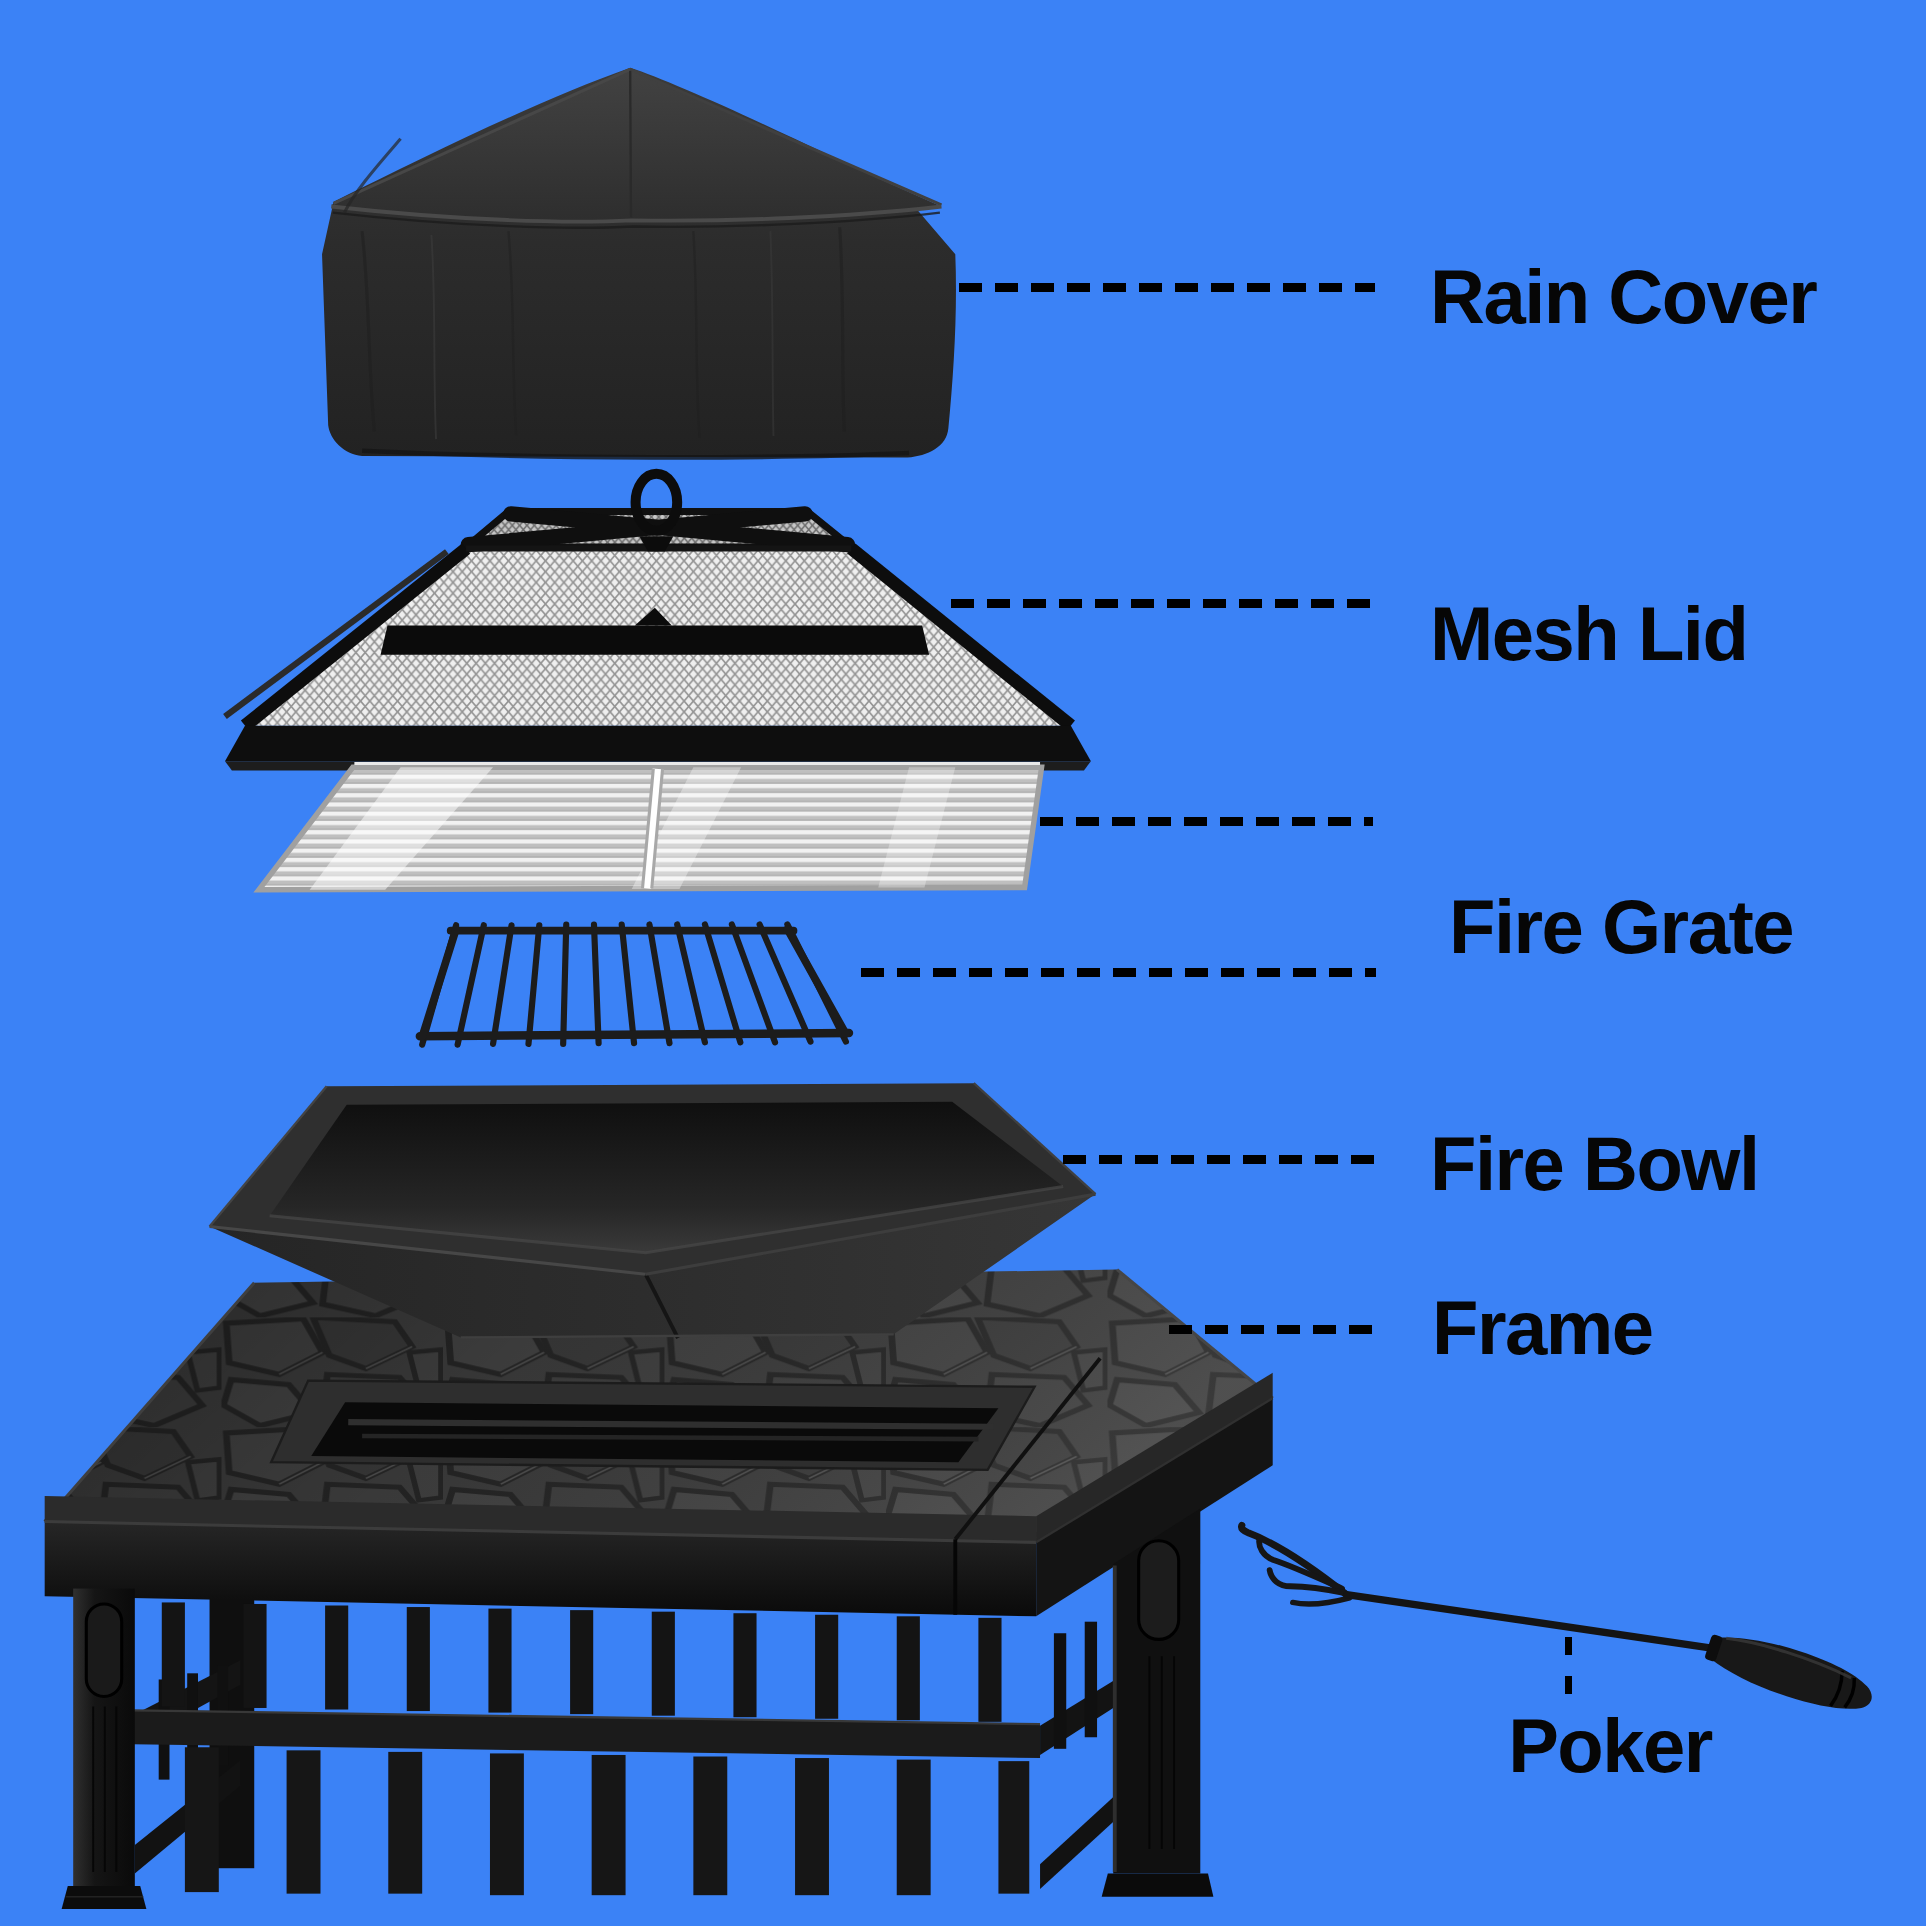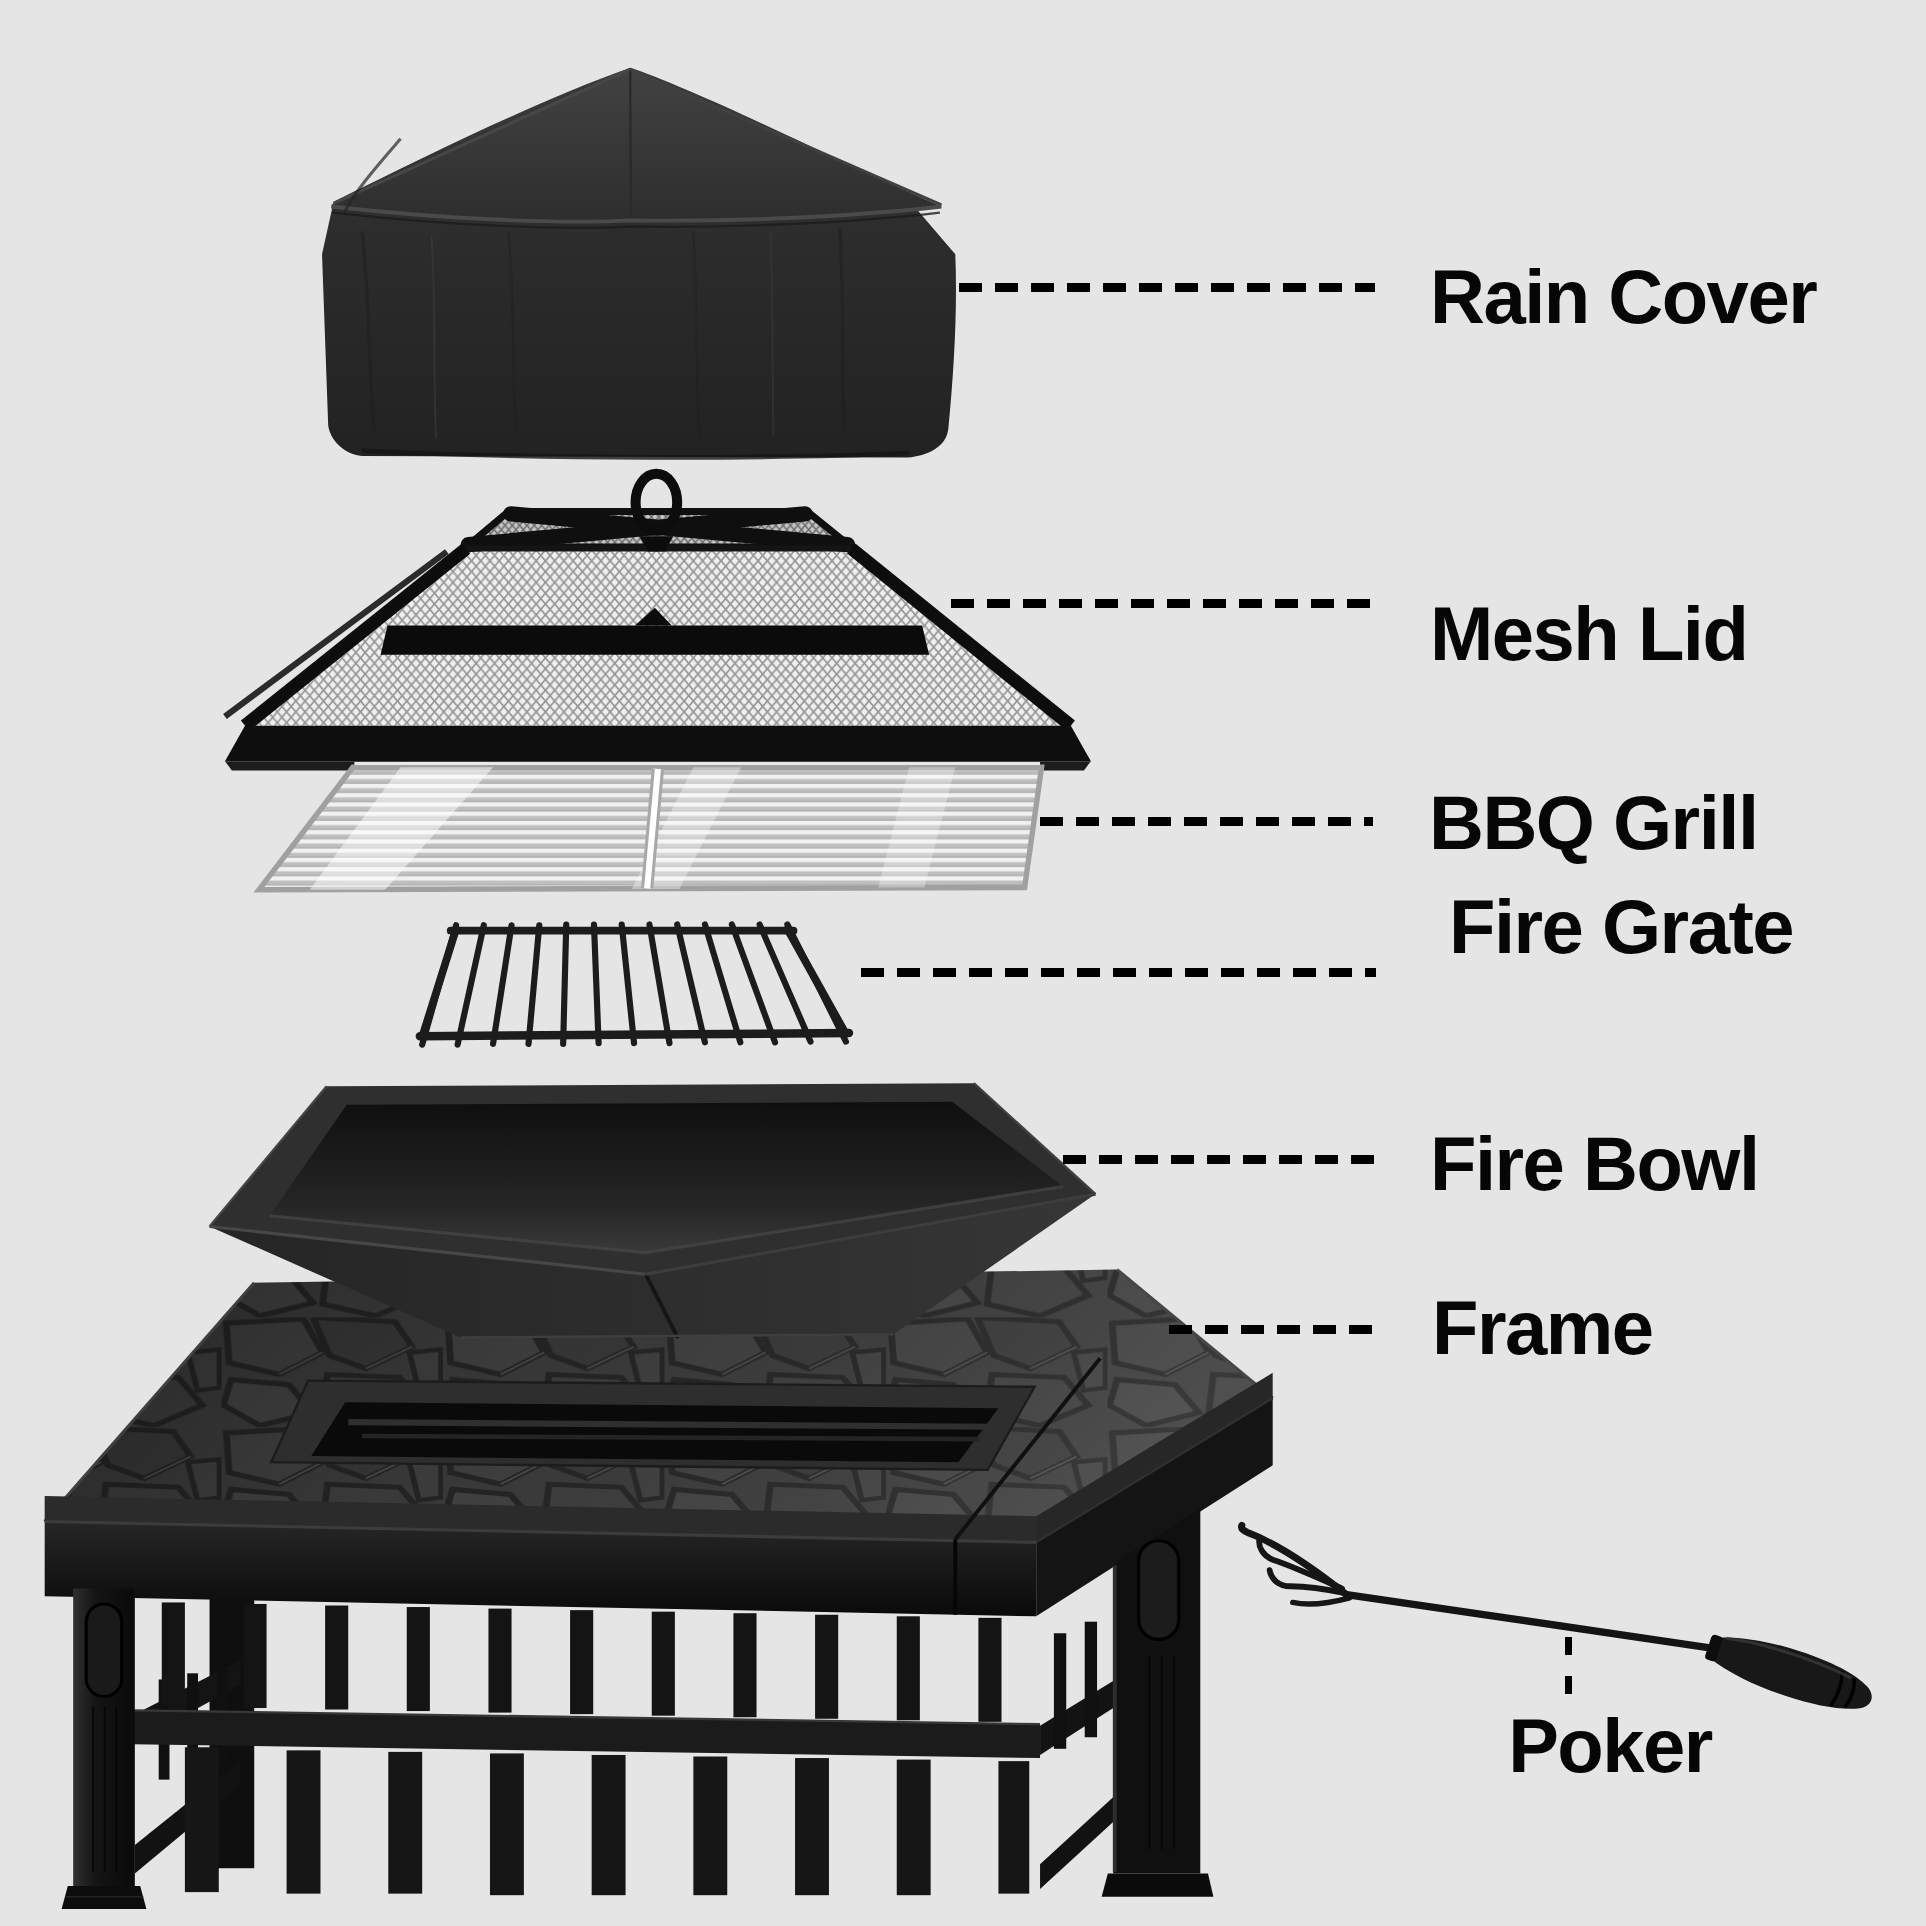--- a/index.html
+++ b/index.html
@@ -1,17 +1,17 @@
 <!DOCTYPE html>
 <html style="font-size:12.3px"><head>
 <meta charset="utf-8">
 <style>
   html,body{margin:0;padding:0;background:#fff;}
   #stage{
-    position:relative;width:1926px;height:1926px;background:#e5e5e5;
+    position:relative;width:1926px;height:1926px;background:#3b82f6;
     font-family:"Liberation Sans",sans-serif;overflow:hidden;
   }
   #art{position:absolute;left:0;top:0;width:1926px;height:1926px;}
   .label{
     position:absolute;transform:translateY(-50%);
     font-weight:700;font-size:76px;line-height:1;letter-spacing:-1.5px;
     color:#060606;white-space:nowrap;
   }
   .label.centered{transform:translate(-50%,-50%);margin-left:32px;}
   .connector{
@@ -284,20 +284,19 @@
   <div class="connector" id="con-rain"></div>
   <div class="connector" id="con-mesh"></div>
   <div class="connector" id="con-bbq"></div>
   <div class="connector" id="con-grate"></div>
   <div class="connector" id="con-bowl"></div>
   <div class="connector" id="con-frame"></div>
   <div class="connector vertical" id="con-poker"></div>
 
   <div class="label" id="lbl-rain">Rain Cover</div>
   <div class="label" id="lbl-mesh">Mesh Lid</div>
-  <div class="label" id="lbl-bbq">BBQ Grill</div>
   <div class="label" id="lbl-grate">Fire Grate</div>
   <div class="label" id="lbl-bowl">Fire Bowl</div>
   <div class="label" id="lbl-frame">Frame</div>
   <div class="label centered" id="lbl-poker">Poker</div>
 
 </div>
 
 
 </body></html>

